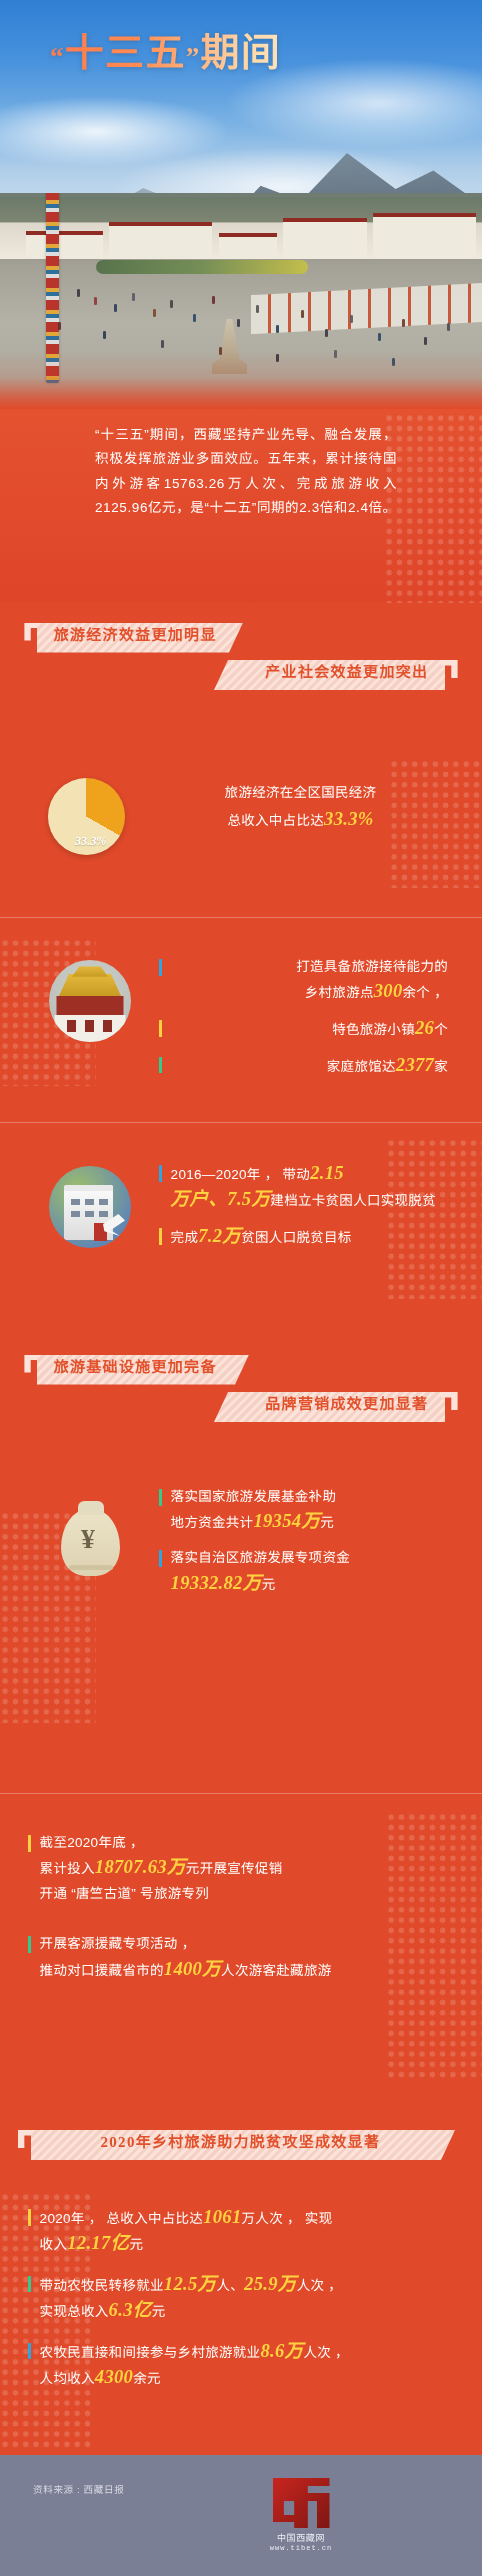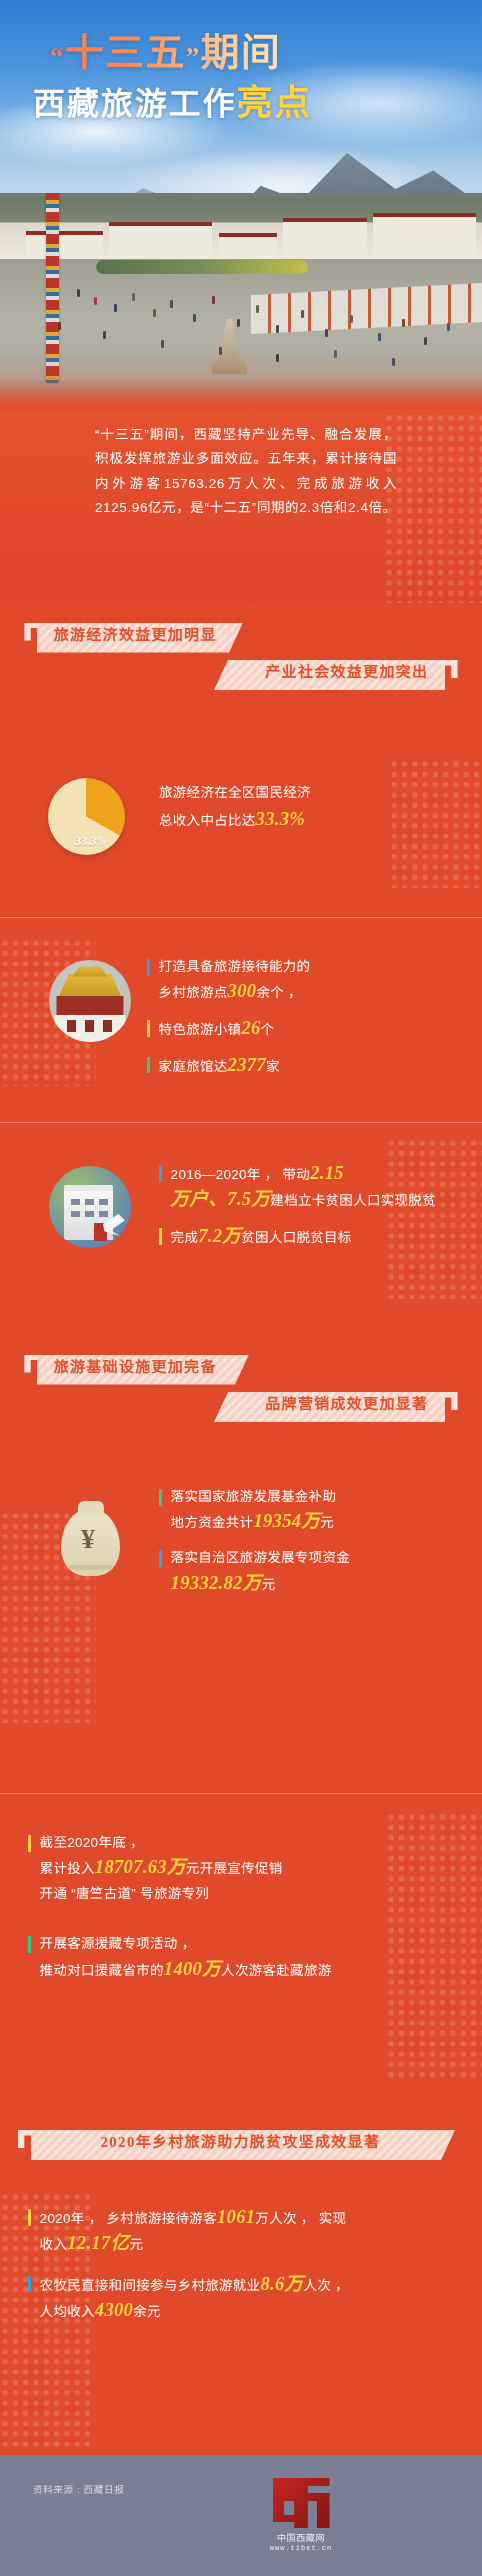--- a/index.html
+++ b/index.html
@@ -180,21 +180,20 @@
       <div class="person" style="left:161px;top:147px;background:#44444e;"></div>
       <div class="person" style="left:219px;top:154px;background:#6b3c2a;"></div>
       <div class="person" style="left:276px;top:161px;background:#33333d;"></div>
       <div class="person" style="left:334px;top:157px;background:#5a5a64;"></div>
       <div class="person" style="left:392px;top:165px;background:#2f4a66;"></div>
     </div>
     <div class="heroFade"></div>
 
     <div class="titleWrap">
       <span class="t1"><span class="sm">“</span><span>十三五</span><span class="sm">”</span><span>期间</span></span>
-      <span class="t2"><span>西藏旅游工作</span><span class="hl">亮点</span></span>
     </div>
   </div>
 
   <div class="intro">
     <div class="dots" style="left:384px;top:3.9px;width:98px;height:190px;"></div>
     <div class="introInner">
       <p>“十三五”期间，西藏坚持产业先导、融合发展，积极发挥旅游业多面效应。五年来，累计接待国内外游客15763.26万人次、完成旅游收入2125.96亿元，是“十二五”同期的2.3倍和2.4倍。</p>
     </div>
   </div>
 
@@ -206,42 +205,42 @@
     <div class="banner r" style="right:37px;top:49px;width:231px;">
       <span>产业社会效益更加突出</span>
     </div>
     <div class="flagR" style="right:24.4px;top:49px;"></div>
   </div>
 
   <div class="block" style="top:765px;height:122px;">
     <div class="dots" style="left:389px;top:-6.4px;width:93px;height:129px;"></div>
     <div class="pie" style="left:48px;top:13px;"></div>
     <div class="pieLbl" style="left:75px;top:69px;">33.3%</div>
-    <div class="lines" style="left:159px;top:15.4px;width:283px;">
+    <div class="lines" style="left:159px;top:15.4px;width:283px;text-align:center;">
       <p style="color:#fff;font-size:13.5px;line-height:26px;letter-spacing:0.3px;">
         <span>旅游经济在全区国民经济</span><br>
         <span>总收入中占比达</span><span class="nb">33.3%</span>
       </p>
     </div>
   </div>
 
   <div class="divider" style="top:917px;"></div>
 
   <div class="block" style="top:932px;height:161px;">
     <div class="dots" style="left:0px;top:6.4px;width:96px;height:148px;"></div>
     <div class="art circTemple" style="left:49px;top:28px;width:82px;height:82px;">
       <div class="roof" style="top:14px;width:62px;height:22px;clip-path:polygon(16% 0,84% 0,100% 100%,0 100%);"></div>
       <div class="roof" style="top:6.4px;width:36px;height:10.3px;clip-path:polygon(20% 0,80% 0,100% 100%,0 100%);"></div>
       <div style="position:absolute;left:50%;transform:translateX(-50%);top:36px;width:67px;height:19px;background:#9e2f25;"></div>
       <div style="position:absolute;left:50%;transform:translateX(-50%);top:55px;width:71px;height:27px;background:#f2efe8;"></div>
       <div style="position:absolute;left:18px;top:60px;width:9px;height:11.6px;background:#8d2c22;"></div>
       <div style="position:absolute;left:36px;top:60px;width:9px;height:11.6px;background:#8d2c22;"></div>
       <div style="position:absolute;left:54px;top:60px;width:9px;height:11.6px;background:#8d2c22;"></div>
     </div>
-    <div class="lines" style="left:147px;top:23px;width:289px;">
+    <div class="lines" style="left:159px;top:23px;width:289px;text-align:right;">
       <div class="li">
         <span class="bar" style="background:#2aa6e0;"></span>
         <p><span>打造具备旅游接待能力的</span><br>
            <span>乡村旅游点</span><span class="nb">300</span><span>余个 ，</span></p>
       </div>
       <div class="li">
         <span class="bar" style="background:#ffd23f;"></span>
         <p><span>特色旅游小镇</span><span class="nb">26</span><span>个</span></p>
       </div>
       <div class="li">
@@ -337,22 +336,27 @@
     <div class="banner l" style="left:31px;top:9px;width:424px;justify-content:center;">
       <span>2020年乡村旅游助力脱贫攻坚成效显著</span>
     </div>
   </div>
 
   <div class="block" style="top:2192px;height:257px;">
     <div class="dots" style="left:0px;top:0px;width:90px;height:257px;"></div>
     <div class="lines" style="left:28px;top:13px;width:424px;">
       <div class="li" style="margin-bottom:14px;">
         <span class="bar" style="background:#ffd23f;"></span>
-        <p><span>2020年 ， 乡村旅游接待游客</span><span class="nb">1061</span><span>万人次 ， 实现</span><br>
+        <p><span>2020年 ， 总收入中占比达</span><span class="nb">1061</span><span>万人次 ， 实现</span><br>
            <span>收入</span><span class="nb">12.17亿</span><span>元</span></p>
+      </div>
+      <div class="li" style="margin-bottom:14px;">
+        <span class="bar" style="background:#2ecc8f;"></span>
+        <p><span>带动农牧民转移就业</span><span class="nb">12.5万</span><span>人、</span><span class="nb">25.9万</span><span>人次 ，</span><br>
+           <span>实现总收入</span><span class="nb">6.3亿</span><span>元</span></p>
       </div>
       <div class="li">
         <span class="bar" style="background:#2aa6e0;"></span>
         <p><span>农牧民直接和间接参与乡村旅游就业</span><span class="nb">8.6万</span><span>人次 ，</span><br>
            <span>人均收入</span><span class="nb">4300</span><span>余元</span></p>
       </div>
     </div>
   </div>
 
   <div class="footer">

